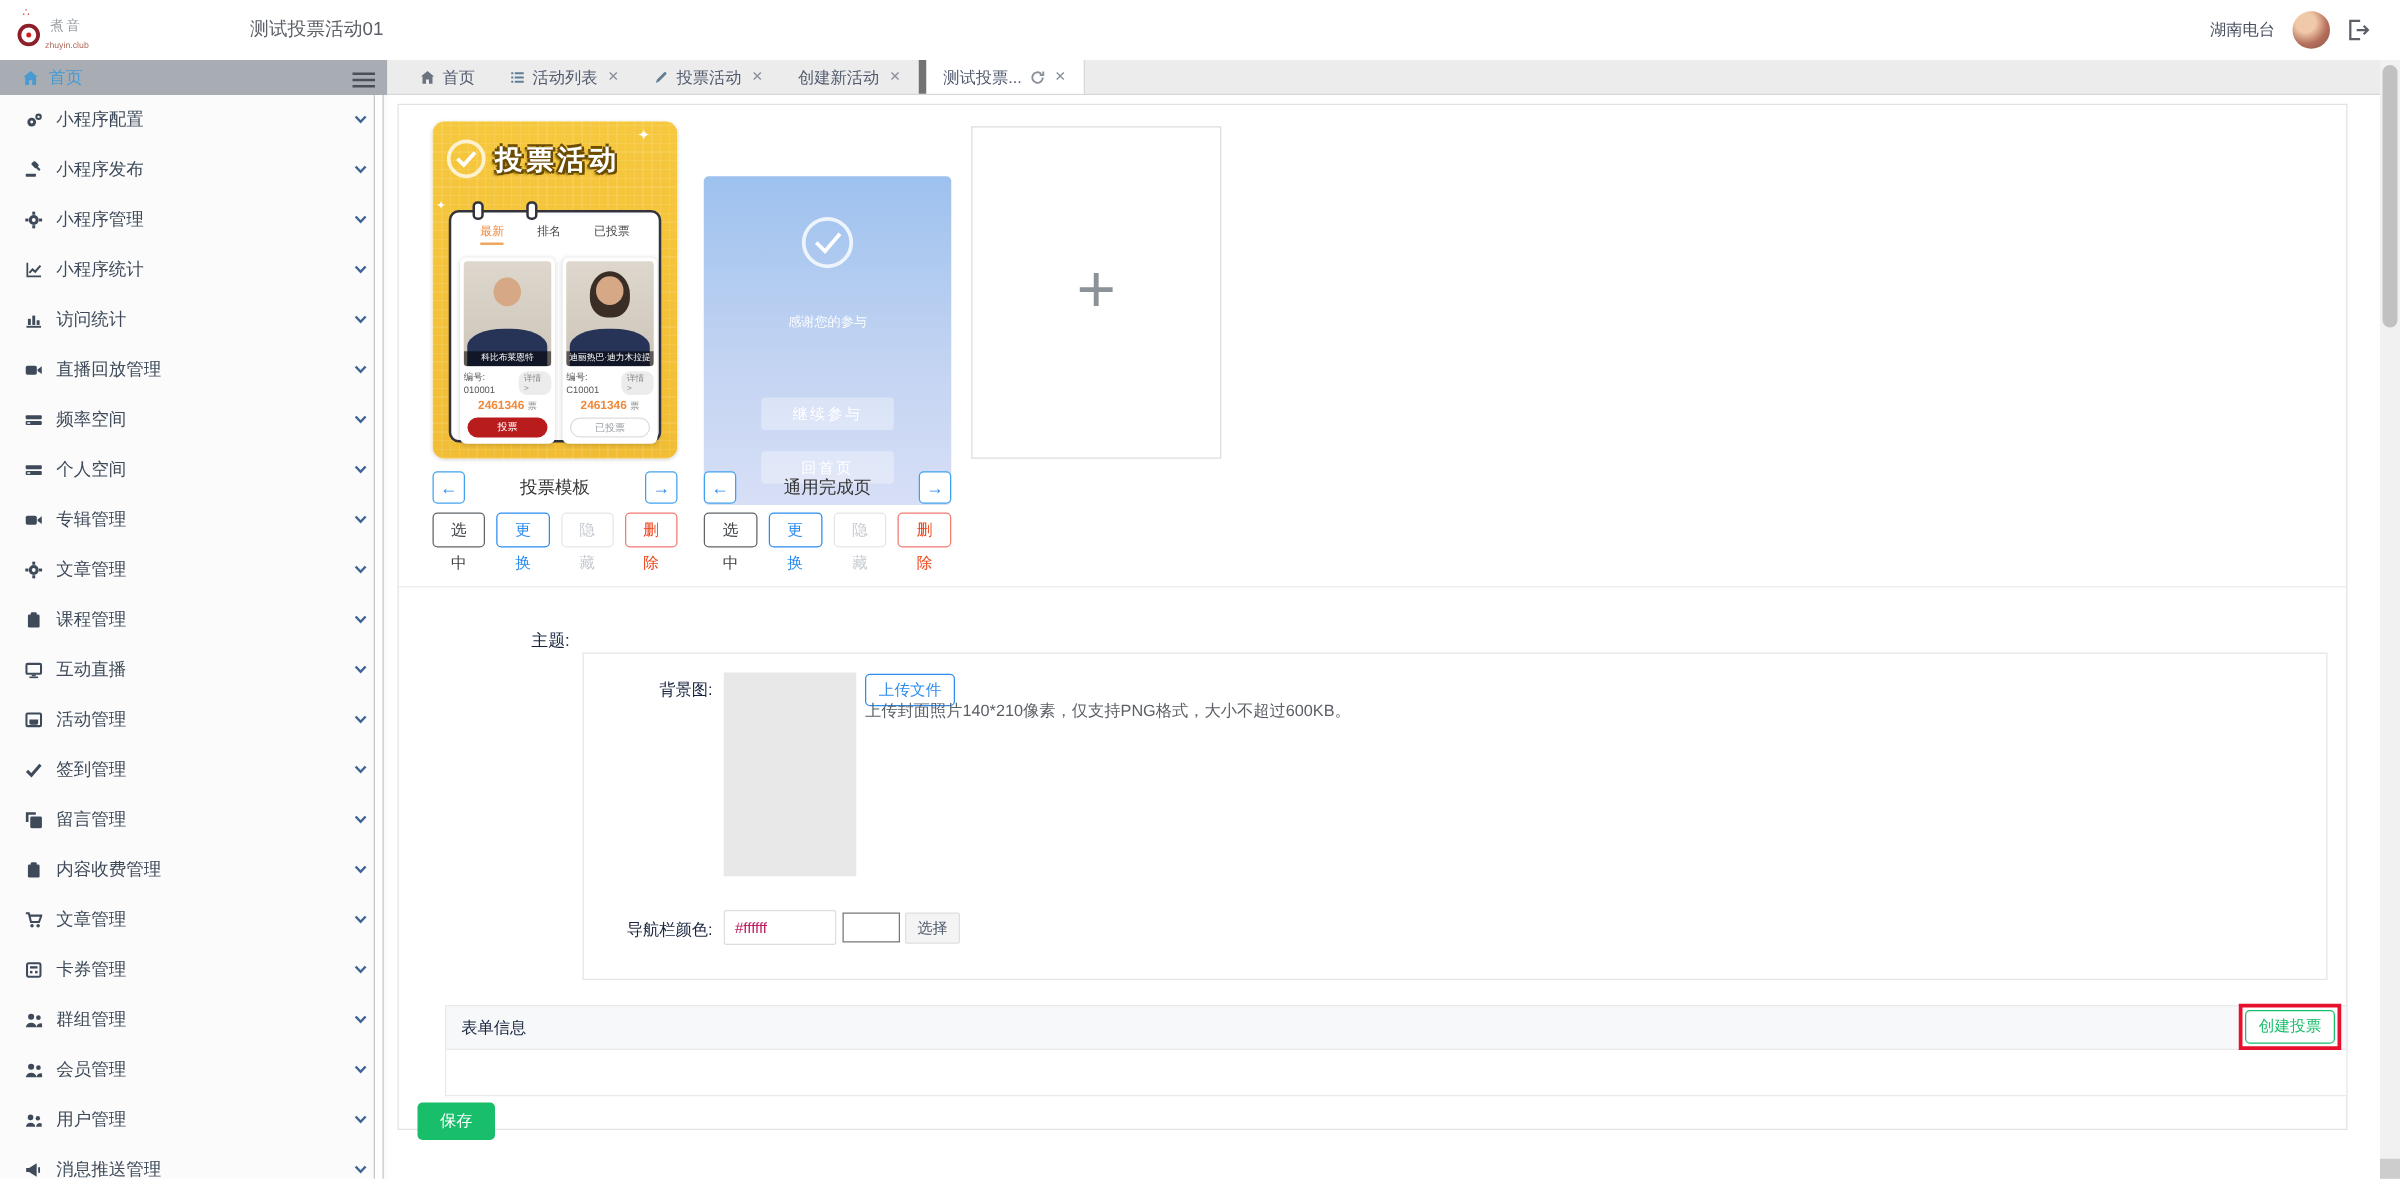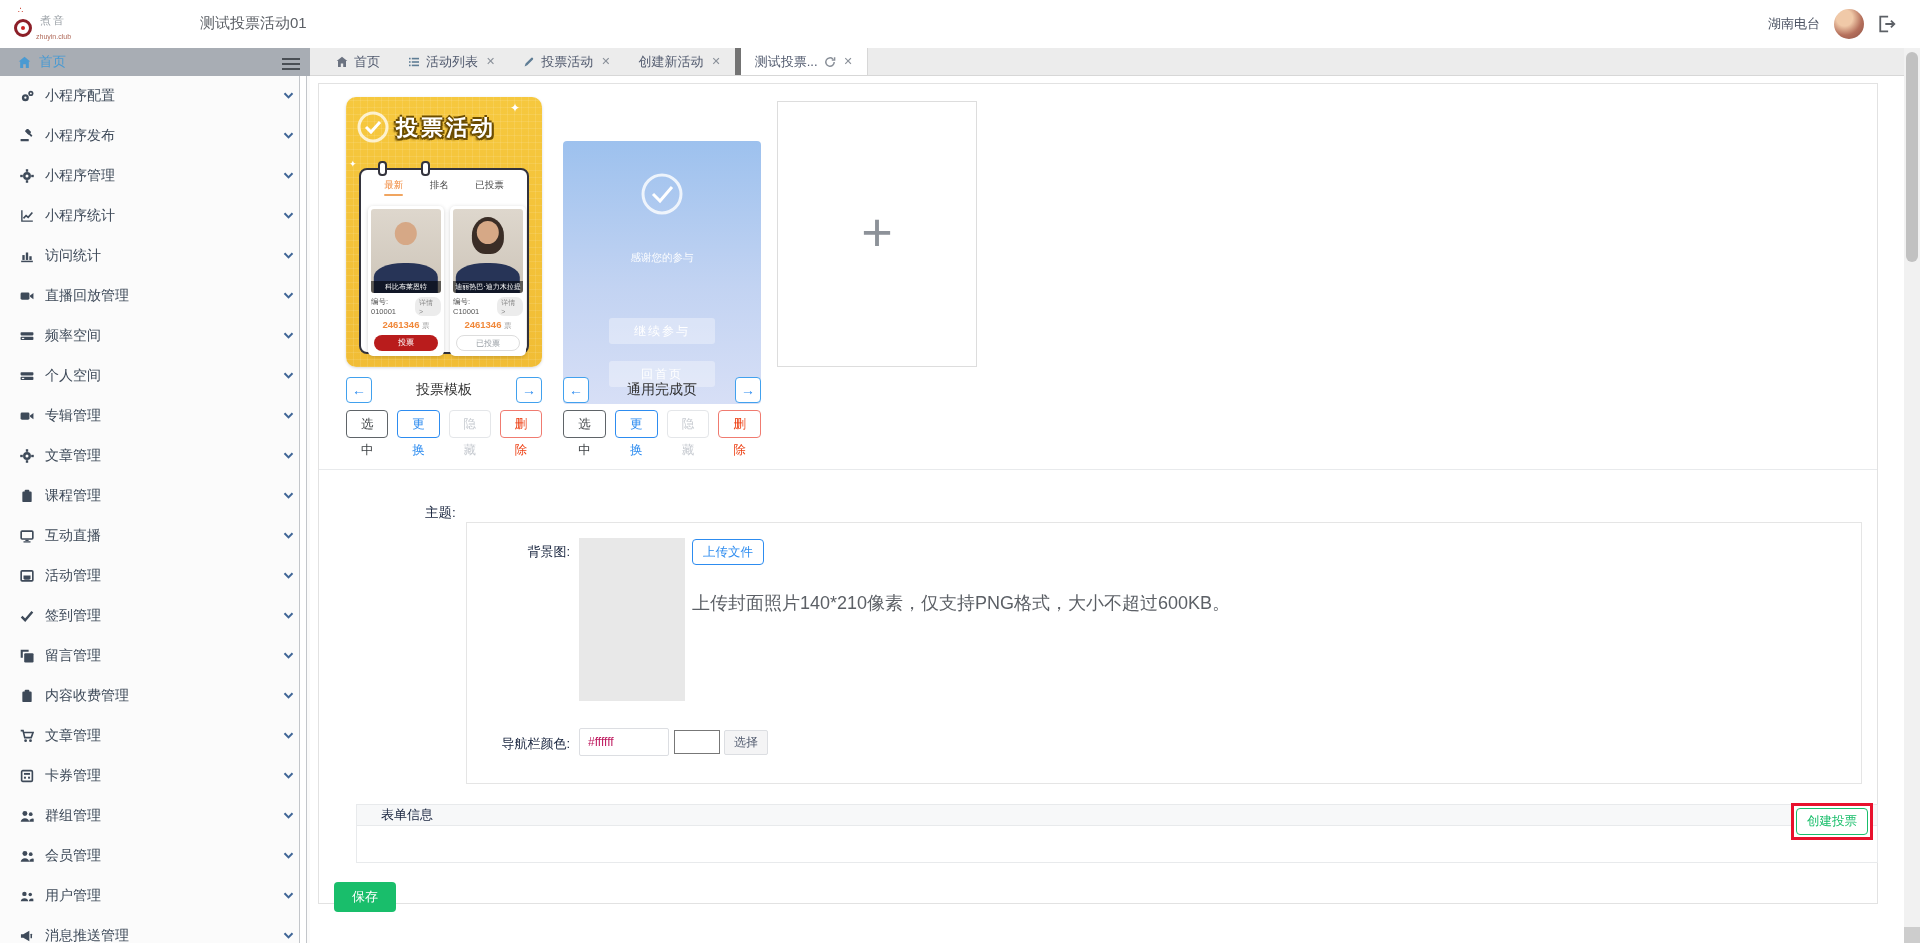--- a/index.html
+++ b/index.html
@@ -110,31 +110,31 @@
 
   .divider { position:absolute; left:0; top:385px; width:100%; height:1px; background:#e8eaec; }
 
   
   .theme-label { position:absolute; left:106px; top:420px; font-size:13.5px; color:#17233d; }
   .form-box { position:absolute; left:147px; top:438px; width:1396px; height:262px; border:1px solid #e5e5e5; }
   .fb-bg-label { position:absolute; left:0; top:20px; width:103px; text-align:right; font-size:13px; color:#17233d; }
   .fb-grey { position:absolute; left:112px; top:15px; width:106px; height:163px; background:#e8e8e8; }
   .upload-btn { position:absolute; left:225px; top:16px; height:26px; padding:0 10px; line-height:24px;
     background:#fff; border:1px solid #2d8cf0; color:#2d8cf0; border-radius:4px; font-size:12.5px; cursor:pointer; }
-  .upload-hint { position:absolute; left:225px; top:68px; font-size:18px; color:#5c6066; }
+  .upload-hint { position:absolute; left:225px; top:37px; font-size:13px; color:#5c6066; }
   .fb-nav-label { position:absolute; left:0; top:212px; width:103px; text-align:right; font-size:13px; color:#17233d; }
   .color-input { position:absolute; left:112px; top:205px; width:90px; height:28px; border:1px solid #dcdee2; border-radius:2px;
     font-size:12px; color:#be185d; padding:0 8px; outline:none; font-family:inherit; }
   .color-swatch { position:absolute; left:207px; top:207px; width:46px; height:24px; background:#fff; border:1px solid #777; cursor:pointer; }
   .choose-btn { position:absolute; left:257px; top:207px; height:25px; padding:0 9px; line-height:23px;
     background:#f4f4f5; border:1px solid #dcdee2; color:#515a6e; font-size:12px; border-radius:2px; cursor:pointer; }
 
   
   .forminfo { position:absolute; left:37px; top:720px; width:1522px; }
-  .fi-bar { position:relative; height:22px; background:#f7f8f9; border:1px solid #e8eaec; display:flex; align-items:center; padding-left:24px; }
+  .fi-bar { position:relative; height:36px; background:#f7f8f9; border:1px solid #e8eaec; display:flex; align-items:center; padding-left:12px; }
   .fi-title { font-size:13px; color:#17233d; }
   .create-wrap { position:absolute; right:4px; top:-2px; border:3px solid #e8112d; padding:2px; background:#fff; }
   .create-btn { display:block; height:27px; padding:0 10px; line-height:25px; background:#fff; border:1px solid #19be6b;
     color:#19be6b; font-size:12.5px; border-radius:4px; cursor:pointer; }
   .fi-row { height:37px; background:#fff; border:1px solid #e8eaec; border-top:none; }
 
   .save-btn { position:absolute; left:24px; top:834px; width:62px; height:30px; background:#19be6b; color:#fff;
     border:none; border-radius:4px; font-size:13px; cursor:pointer; font-family:inherit; }
 
   

